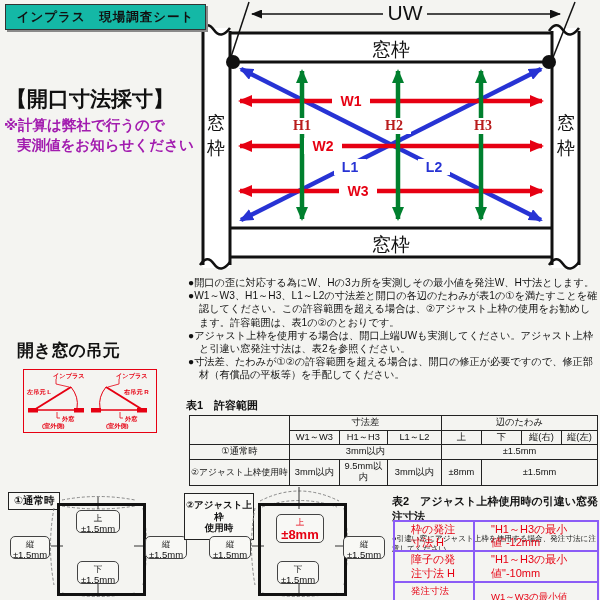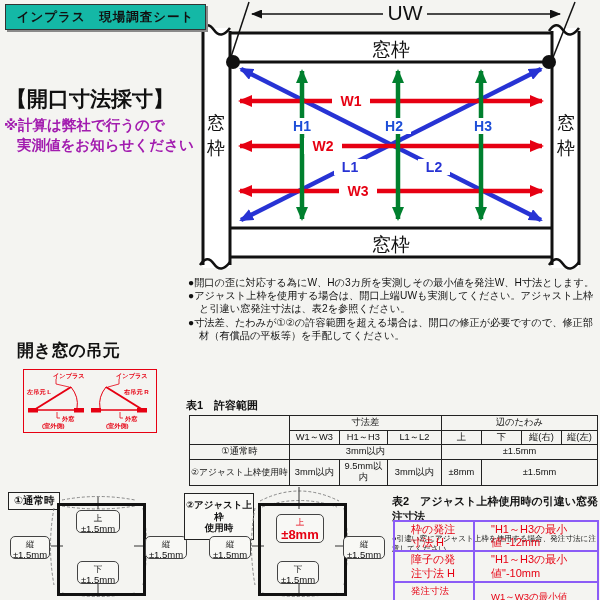--- a/index.html
+++ b/index.html
@@ -19,21 +19,21 @@
   }
   #heading{left:6px;top:85px;font-size:21px;font-weight:bold;}
   #red-note{left:4px;top:115px;color:#a21caf;font-size:14.5px;font-weight:bold;line-height:20px;}
   #red-note .l2{padding-left:13px;}
   
   .frame-label-h{width:322px;text-align:center;font-size:19px;}
   .vframe{width:22px;font-size:18px;line-height:25px;text-align:center;word-break:break-all;}
   #uw-label{left:383px;top:1px;width:44px;text-align:center;font-size:21px;background:#f4f4f1;}
   .dlabel{font-weight:bold;font-size:14px;background:#fff;padding:0 2px;text-align:center;}
   .red-t{color:#e60012;}
-  .green-t{color:#1d4ed8;}
+  .green-t{color:#b91c1c;font-family:Liberation Serif, serif;}
   .blue-t{color:#2733d4;}
   
   #bullets{left:188px;top:276px;width:412px;font-size:10.2px;line-height:13.2px;}
   #bullets p{margin:0;padding-left:11px;text-indent:-11px;}
   
   #table1-title{left:186px;top:398px;font-size:11px;font-weight:bold;}
   #table1{left:189px;top:415px;border-collapse:collapse;table-layout:fixed;}
   #table1 td{border:1.5px solid #222;font-size:9.3px;text-align:center;padding:1px 1px;line-height:1.25;}
   #table1 .lbl2{font-size:8.8px;white-space:nowrap;}
   
@@ -148,20 +148,21 @@
 
   <div class="abs" id="title-box">インプラス　現場調査シート</div>
   <div class="abs" id="heading">【開口寸法採寸】</div>
   <div class="abs" id="red-note">
     <div class="l1">※計算は弊社で行うので</div>
     <div class="l2">実測値をお知らせください</div>
   </div>
 
   <div class="abs" id="bullets">
     <p>●開口の歪に対応する為にW、Hの3カ所を実測しその最小値を発注W、H寸法とします。</p>
+    <p>●W1～W3、H1～H3、L1～L2の寸法差と開口の各辺のたわみが表1の①を満たすことを確認してください。この許容範囲を超える場合は、②アジャスト上枠の使用をお勧めします。許容範囲は、表1の②のとおりです。</p>
     <p>●アジャスト上枠を使用する場合は、開口上端UWも実測してください。アジャスト上枠と引違い窓発注寸法は、表2を参照ください。</p>
     <p>●寸法差、たわみが①②の許容範囲を超える場合は、開口の修正が必要ですので、修正部材（有償品の平板等）を手配してください。</p>
   </div>
 
   <div class="abs" id="hinge-title">開き窓の吊元</div>
   <div class="abs" id="hinge-box">
     <svg width="129" height="59" viewBox="0 0 129 59">
       <g stroke="#e60012" fill="none">
 
         <g>

